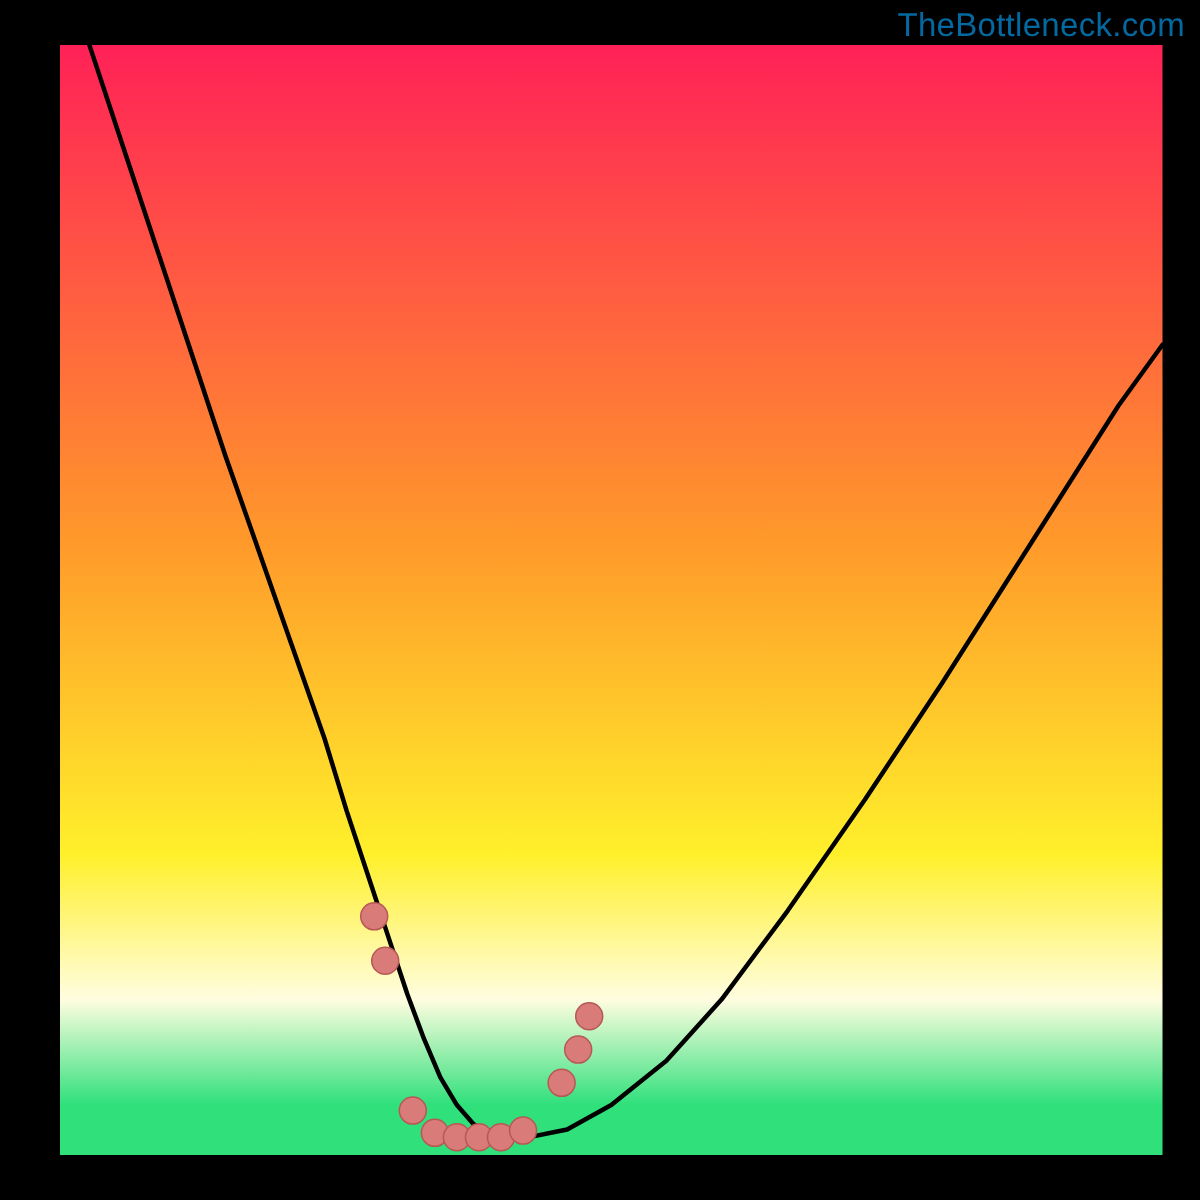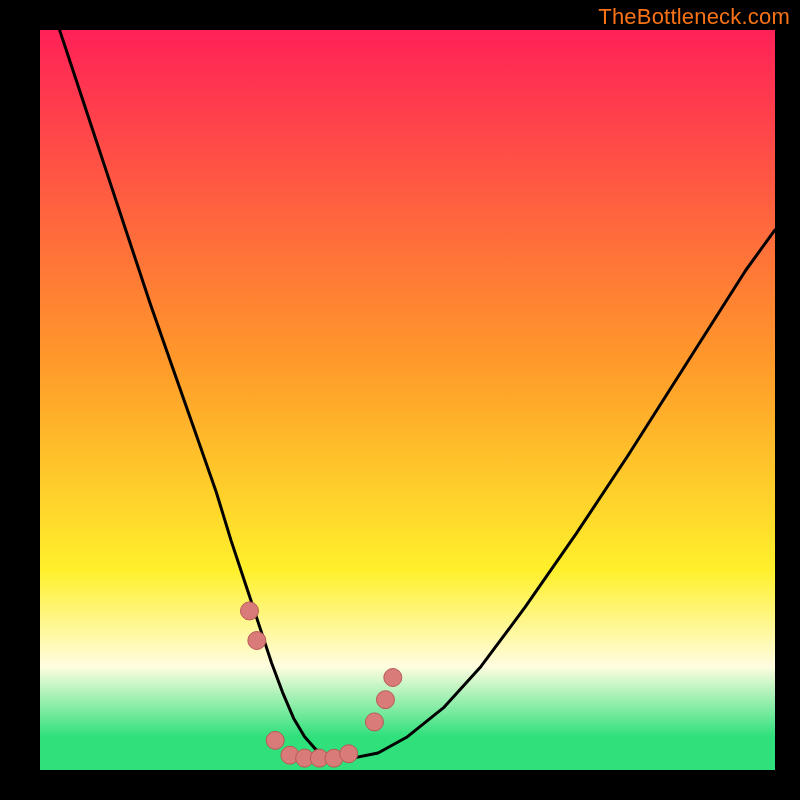--- a/index.html
+++ b/index.html
@@ -14,21 +14,21 @@
   .frame {
     position: relative;
     width: 800px;
     height: 800px;
     background: #000;
   }
   .watermark {
     position: absolute;
     top: 4px;
     right: 10px;
-    color: #f97316;
+    color: #0369a1;
     font-size: 22px;
     font-weight: 500;
     letter-spacing: 0.2px;
     z-index: 10;
   }
   svg.plot {
     position: absolute;
     left: 0;
     top: 0;
     width: 800px;

